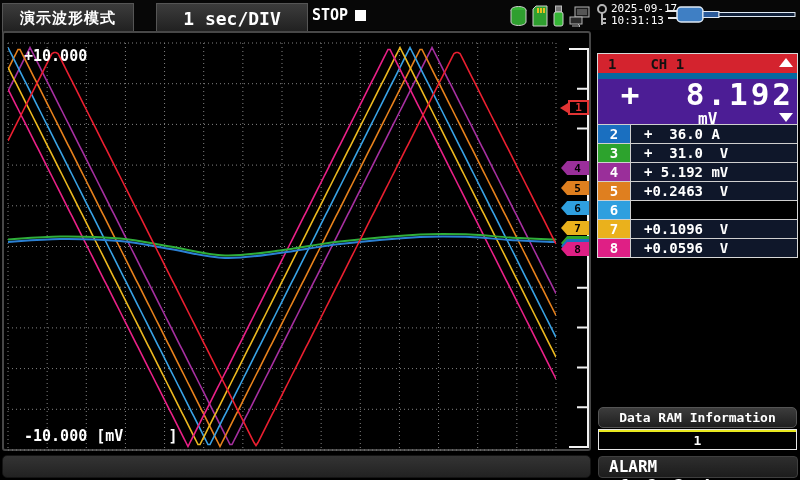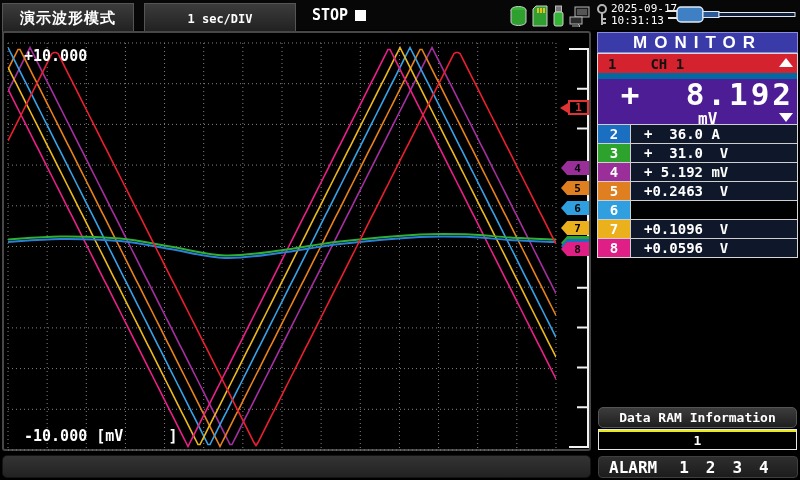--- a/index.html
+++ b/index.html
@@ -4,21 +4,21 @@
 <style>
   html,body{margin:0;padding:0;background:#000;}
   .screen{position:relative;width:800px;height:480px;background:#000;overflow:hidden;
           font-family:"Liberation Sans",sans-serif;color:#fff;}
   
   .topbar{position:absolute;left:0;top:0;width:800px;height:30px;background:#070707;}
   .hbox{position:absolute;top:3px;height:31px;border-radius:0;
         background:linear-gradient(#3c3c3c,#1f1f1f);border:1px solid #555;
         display:flex;align-items:center;justify-content:center;box-sizing:border-box;}
   .mode-box{left:2px;width:132px;font-size:15px;font-weight:bold;letter-spacing:1px;}
-  .tb-box{left:144px;width:152px;font-size:12px;font-weight:bold;
+  .tb-box{left:156px;width:152px;font-size:18px;font-weight:bold;
           font-family:"DejaVu Sans Mono",monospace;}
   .stopwrap{position:absolute;left:312px;top:6px;display:flex;align-items:center;gap:7px;
             font-size:15px;font-weight:bold;font-family:"DejaVu Sans Mono",monospace;}
   .stopsq{width:11px;height:11px;background:#fff;display:inline-block;}
   .sticons{position:absolute;left:510px;top:4px;display:flex;gap:5px;align-items:flex-end;}
   .dt{position:absolute;left:611px;top:3px;font-family:"DejaVu Sans Mono",monospace;
       font-size:11px;line-height:12px;white-space:pre;}
   
   .main-panel{position:absolute;left:2px;top:31px;width:589px;height:420px;background:#000;
               border:2px solid #474747;border-radius:3px;box-sizing:border-box;}
@@ -72,22 +72,22 @@
       background:linear-gradient(#3c3c3c,#1f1f1f);border:1px solid #555;box-sizing:border-box;
       display:flex;align-items:center;justify-content:center;
       font-family:"DejaVu Sans Mono",monospace;font-size:13px;font-weight:bold;}
   .ram-box{position:absolute;left:1px;top:399px;width:199px;height:21px;border:1px solid #e8e8e8;
       box-sizing:border-box;background:#000;}
   .ram-box .yline{position:absolute;left:0;top:0;width:100%;height:2px;background:#e8e820;}
   .ram-box .rv{position:absolute;left:0;top:3px;width:100%;text-align:center;
       font-family:"DejaVu Sans Mono",monospace;font-size:13px;font-weight:bold;}
   .alarm-bar{position:absolute;left:1px;top:426px;width:200px;height:22px;border-radius:4px;
       background:linear-gradient(#2e2e2e,#1c1c1c);border:1px solid #3f3f3f;box-sizing:border-box;
-      display:flex;align-items:center;font-family:"DejaVu Sans Mono",monospace;
-      font-size:16px;font-weight:bold;}
+      display:flex;font-family:"DejaVu Sans Mono",monospace;
+      font-size:16px;font-weight:bold;flex-direction:column;}
   .alarm-lab{margin-left:10px;}
   .alarm-nums{display:flex;gap:17px;margin-left:22px;}
 </style>
 </head>
 <body>
 
 <div class="screen">
 
   <div class="topbar">
     <div class="hbox mode-box">
@@ -188,21 +188,20 @@
       <div class="tag" style="top: 181px; background: rgb(223, 127, 31); z-index: 2;">5</div>
       <div class="tag" style="top: 201px; background: rgb(47, 159, 223); z-index: 2;">6</div>
       <div class="tag" style="top: 221px; background: rgb(234, 177, 28); z-index: 5;">7</div>
       <div class="tag" style="top: 236px; background: rgb(45, 163, 45); z-index: 2;">3</div>
       <div class="tag" style="top: 239px; background: rgb(26, 111, 192); z-index: 3;">2</div>
       <div class="tag" style="top: 242px; background: rgb(223, 31, 133); z-index: 4;">8</div>
     </div>
   <div class="bottom-left-bar"></div>
 
   <div class="rpanel">
-    <div class="mon-title">MONITOR</div>
     <div class="mon-block">
       <div class="ch1bar">
         <span class="ch1num">1</span>
         <span class="ch1name">CH 1</span>
         <span class="arr arr-up"></span>
       </div>
       <div class="bigval">
         <div class="v">+  8.192</div>
         <div class="u">mV</div>
         <span class="arr arr-dn"></span>

